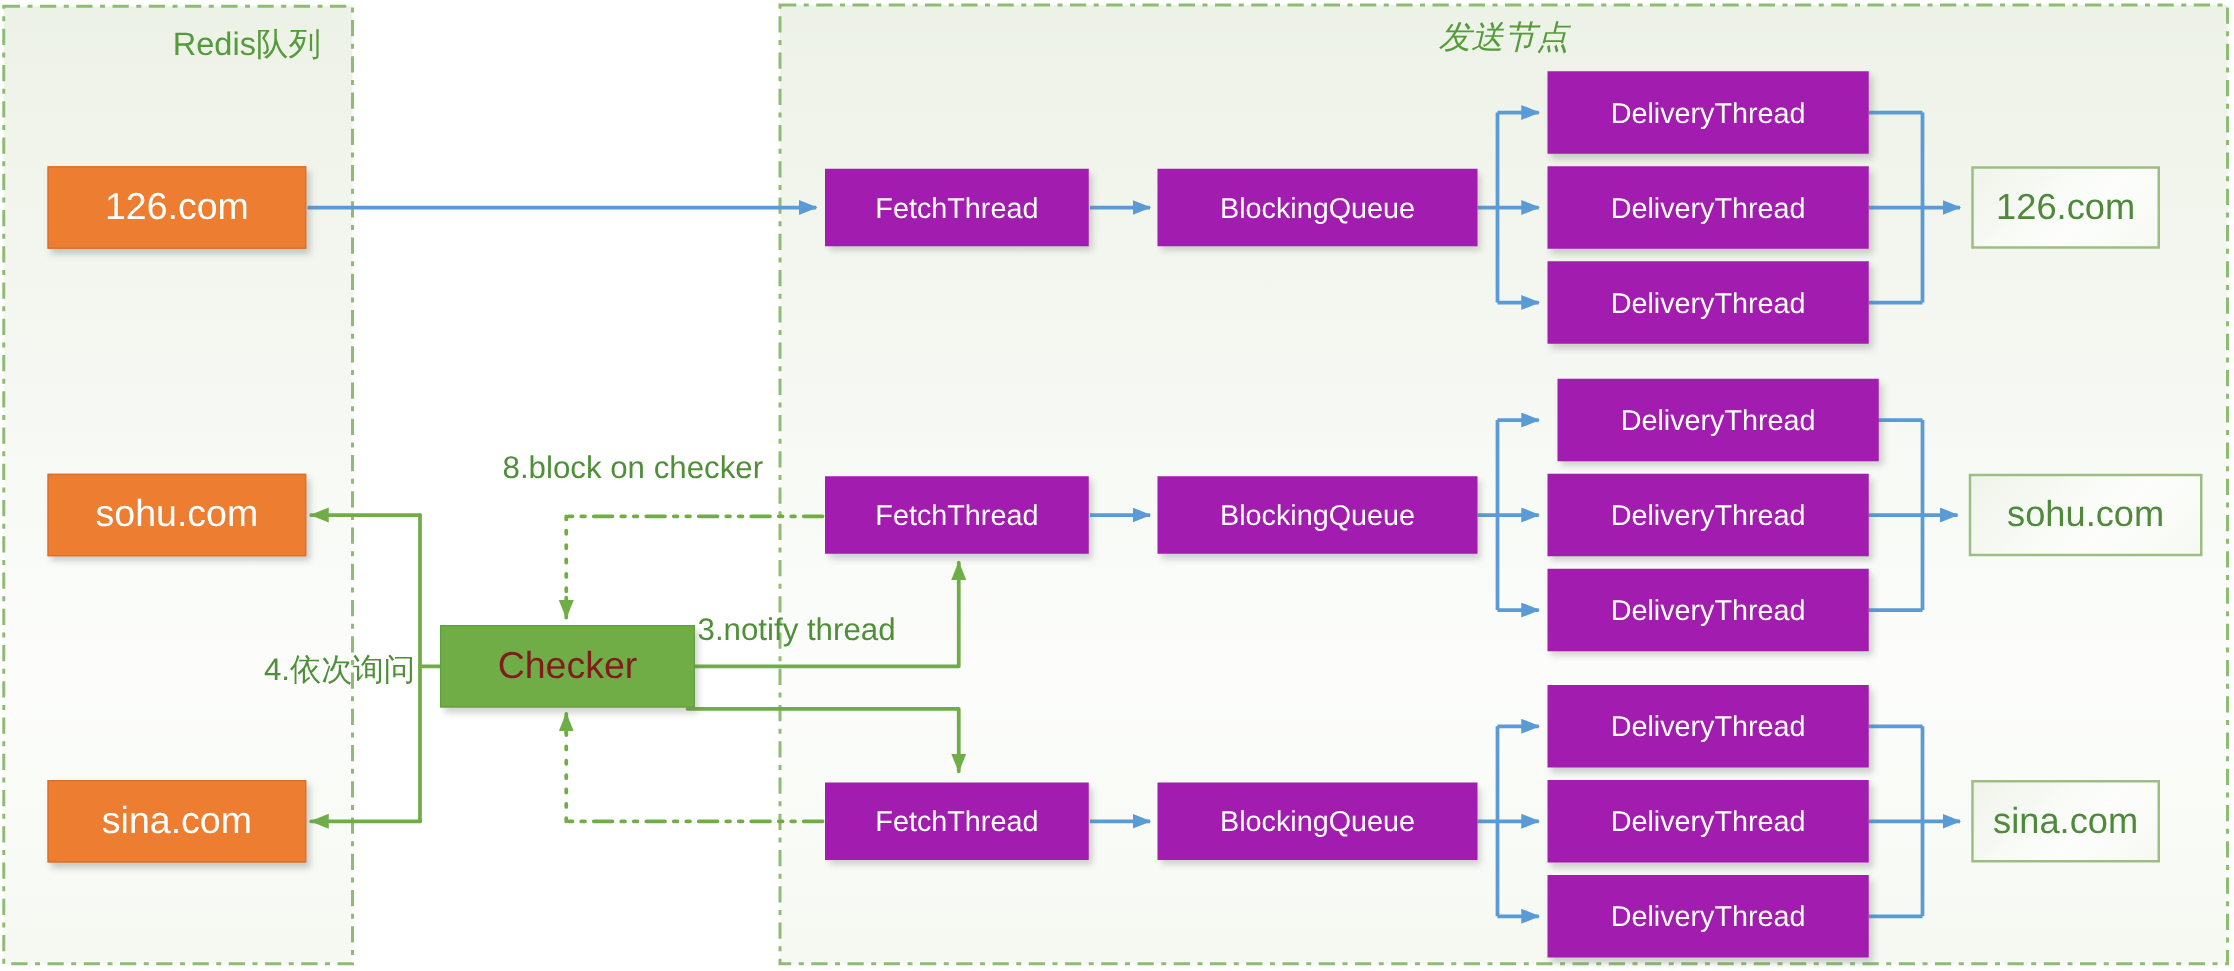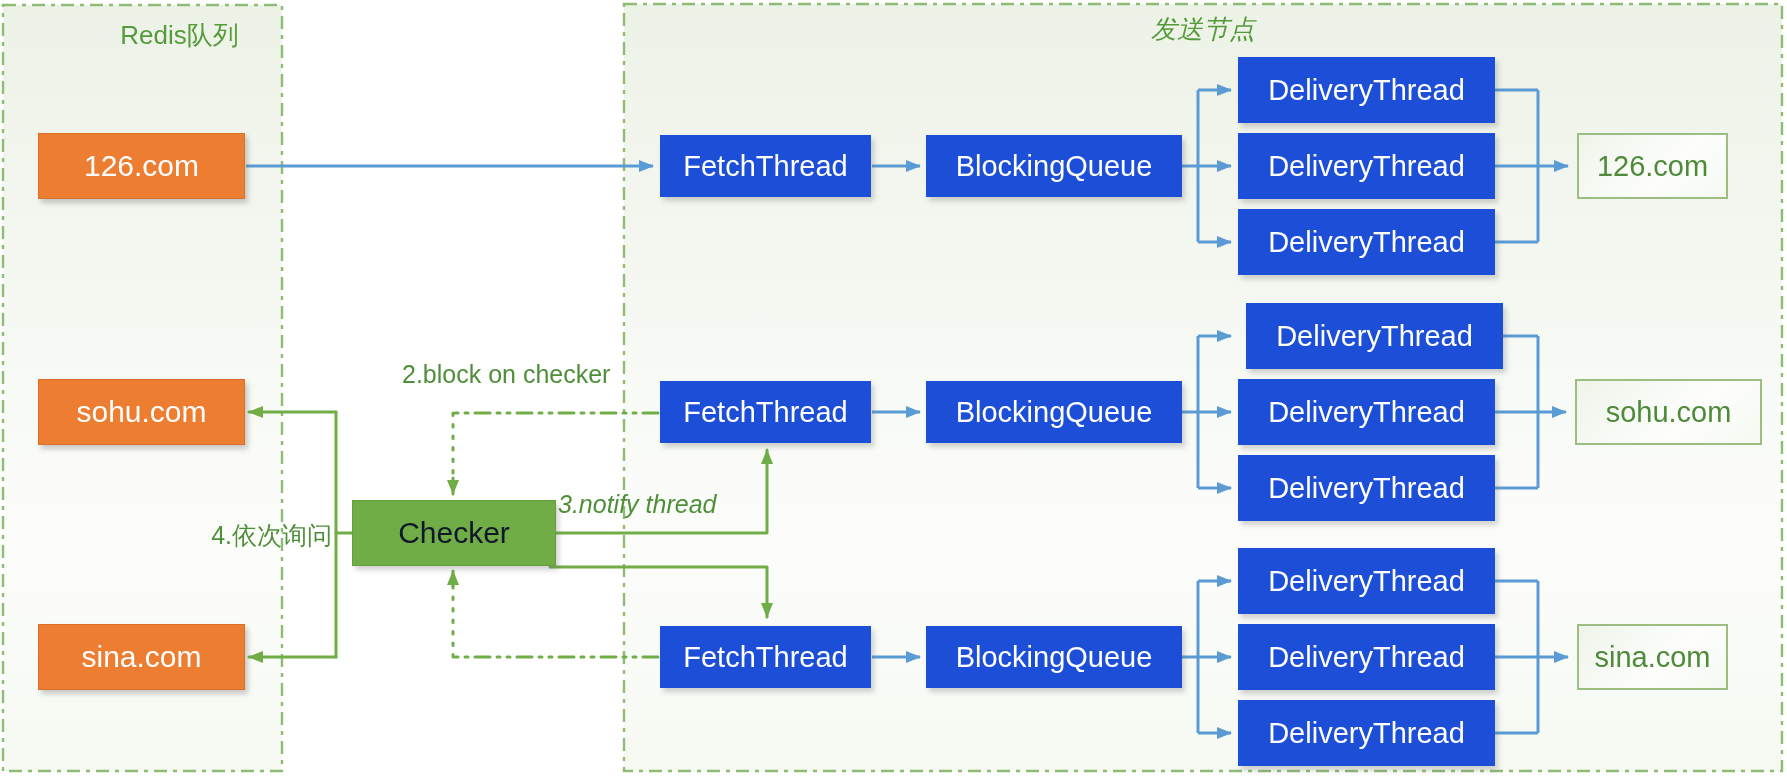--- a/index.html
+++ b/index.html
@@ -3,23 +3,23 @@
 <meta charset="utf-8">
 <style>
   html,body{margin:0;padding:0;background:#ffffff;}
   .stage{position:relative;width:1787px;height:777px;overflow:hidden;
          font-family:"Liberation Sans","DejaVu Sans",sans-serif;}
   svg.wires{position:absolute;left:0;top:0;width:1787px;height:777px;}
   .box{position:absolute;display:flex;align-items:center;justify-content:center;
        box-sizing:border-box;white-space:nowrap;}
   .orange{background:#ED7D31;border:1px solid #D96F28;color:#ffffff;font-size:30px;
           box-shadow:3px 4px 5px rgba(110,110,110,0.35);}
-  .blue{background:#1d4ed8;color:#ffffff;font-size:29px;
+  .blue{background:#a21caf;color:#ffffff;font-size:23px;
         box-shadow:3px 4px 5px rgba(110,110,110,0.30);text-align:right;}
-  .greenbox{background:#70AD47;border:1px solid #62A03C;color:#0f172a;font-size:30px;
+  .greenbox{background:#70AD47;border:1px solid #62A03C;color:#7f1d1d;font-size:30px;
         box-shadow:3px 4px 5px rgba(110,110,110,0.30);}
   .dest{background:linear-gradient(135deg,#EFF4EA 0%,#FDFEFC 60%,#F6F9F2 100%);
         border:2px solid #9CBE82;color:#4E8A3A;font-size:29px;}
   .title{position:absolute;color:#569B3B;font-size:26px;text-align:center;}
   .note{position:absolute;color:#4F8F39;font-size:25px;white-space:nowrap;}
 </style>
 </head>
 <body>
 
 <div class="stage">
@@ -86,32 +86,32 @@
       <path d="M658,413 L453,413" stroke-dasharray="15 7 3 7 3 7"></path>
       <path d="M453,413 L453,478" stroke-dasharray="2.5 9"></path>
       <path d="M453,478 L453,494" marker-end="url(#ag)"></path>
 
       <path d="M658,657 L453,657" stroke-dasharray="15 7 3 7 3 7"></path>
       <path d="M453,657 L453,586" stroke-dasharray="2.5 9"></path>
       <path d="M453,586 L453,571" marker-end="url(#ag)"></path>
     </g>
   </svg>
 
-  <div class="title" style="left:3px;top:18px;width:279px;padding-left:37px;">Redis队列</div>
+  <div class="title" style="left:21px;top:18px;width:279px;padding-left:37px;">Redis队列</div>
   <div class="title" style="left:624px;top:12px;width:1158px;font-style:italic;">发送节点</div>
 
   <div class="box orange" style="left:38px;top:133px;width:207px;height:66px;">126.com</div>
   <div class="box orange" style="left:38px;top:379px;width:207px;height:66px;">sohu.com</div>
   <div class="box orange" style="left:38px;top:624px;width:207px;height:66px;">sina.com</div>
 
   <div class="box greenbox" style="left:352px;top:500px;width:204px;height:66px;">Checker</div>
 
-  <div class="note" style="left:402px;top:360px;">2.block on checker</div>
+  <div class="note" style="left:402px;top:360px;">8.block on checker</div>
   <div class="note" style="left:180px;top:519px;width:152px;text-align:right;">4.依次询问</div>
-  <div class="note" style="left:558px;top:490px;font-style:italic;">3.notify thread</div>
+  <div class="note" style="left:558px;top:490px;">3.notify thread</div>
 
   <div class="box blue" style="left:660px;top:135px;width:211px;height:62px;">FetchThread</div>
   <div class="box blue" style="left:926px;top:135px;width:256px;height:62px;">BlockingQueue</div>
   <div class="box blue" style="left:1238px;top:57px;width:257px;height:66px;">DeliveryThread</div>
   <div class="box blue" style="left:1238px;top:133px;width:257px;height:66px;">DeliveryThread</div>
   <div class="box blue" style="left:1238px;top:209px;width:257px;height:66px;">DeliveryThread</div>
   <div class="box dest" style="left:1577px;top:133px;width:151px;height:66px;">126.com</div>
 
   <div class="box blue" style="left:660px;top:381px;width:211px;height:62px;">FetchThread</div>
   <div class="box blue" style="left:926px;top:381px;width:256px;height:62px;">BlockingQueue</div>

